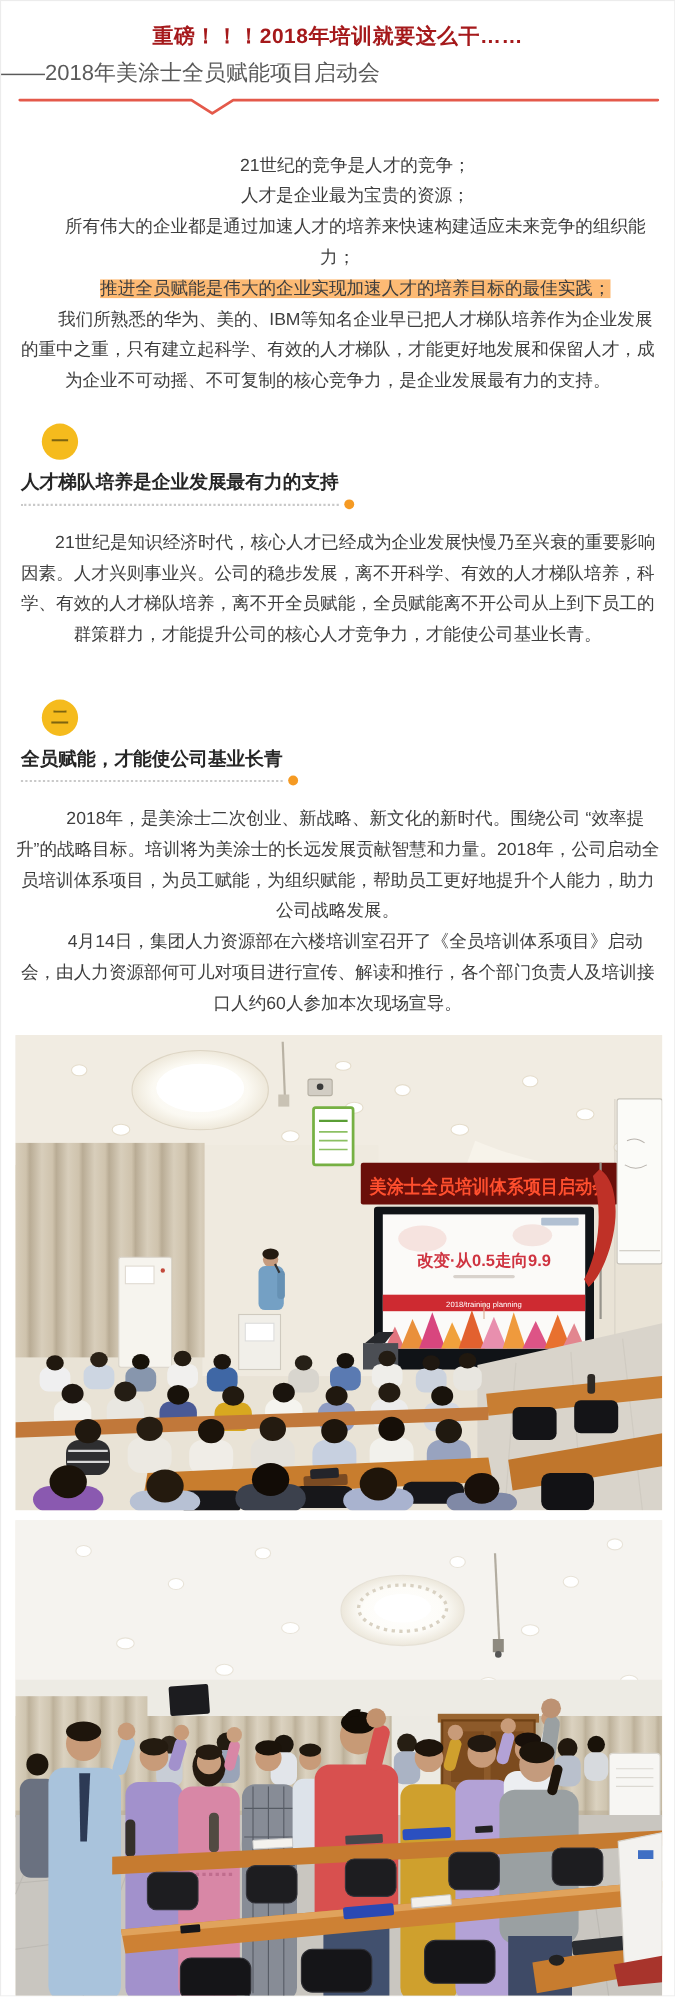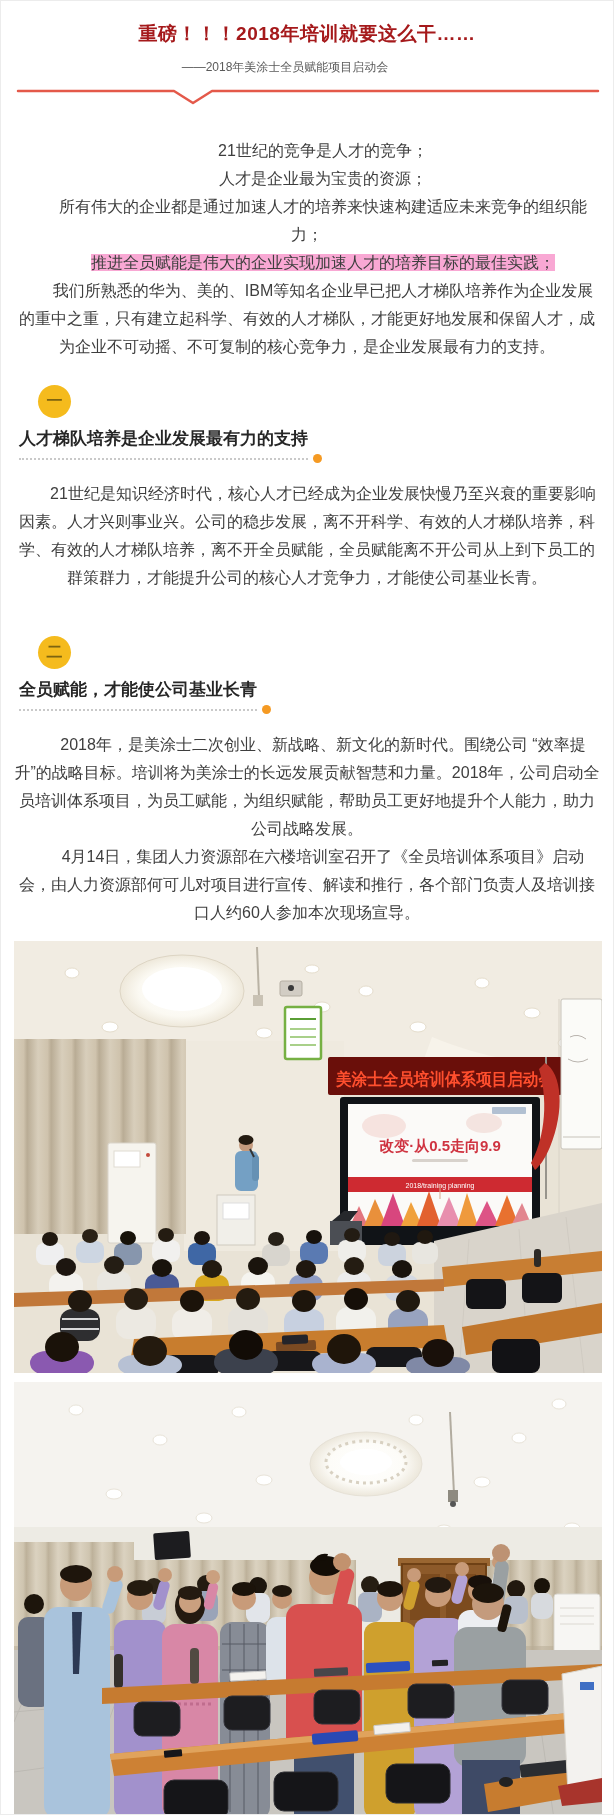--- a/index.html
+++ b/index.html
@@ -8,31 +8,31 @@
     background:#ffffff;border:1px solid #ececec;box-sizing:border-box;
     overflow:hidden;
     font-family:"Liberation Sans","DejaVu Sans",sans-serif;
   }
   .header{padding-top:20px;}
   .title{
     margin:0;text-align:center;font-size:19px;line-height:26px;
     font-weight:bold;color:#a5191b;letter-spacing:.5px;
   }
   .subtitle{
-    margin-top:8px;text-align:center;padding-right:44px;
-    font-size:12px;color:#5a5a5a;line-height:24px;
+    margin-top:8px;text-align:left;padding-right:44px;
+    font-size:20px;color:#5a5a5a;line-height:24px;
   }
   .divider{display:block;margin:10px 13px 0 13px;}
   .content{padding:0 13px;}
   .intro{margin-top:30px;}
   p.para{
     margin:0;font-size:16px;line-height:28px;color:#3e3e3e;
     text-indent:2em;text-align:center;word-break:break-all;
   }
-  .hl{background:#f9a8d4;}
+  .hl{background:#fdba74;}
   .badge{
     width:33px;height:33px;border-radius:50%;
     background:#f5bb1d;color:#7d6410;
     display:flex;align-items:center;justify-content:center;
     font-size:16px;font-weight:bold;
     margin:0 0 10px 24px;
   }
   .mt-24{margin-top:24px;}
   .mt-44{margin-top:44px;}
   .heading-row{margin-left:5px;margin-bottom:20px;font-family:Liberation Serif, serif;}

